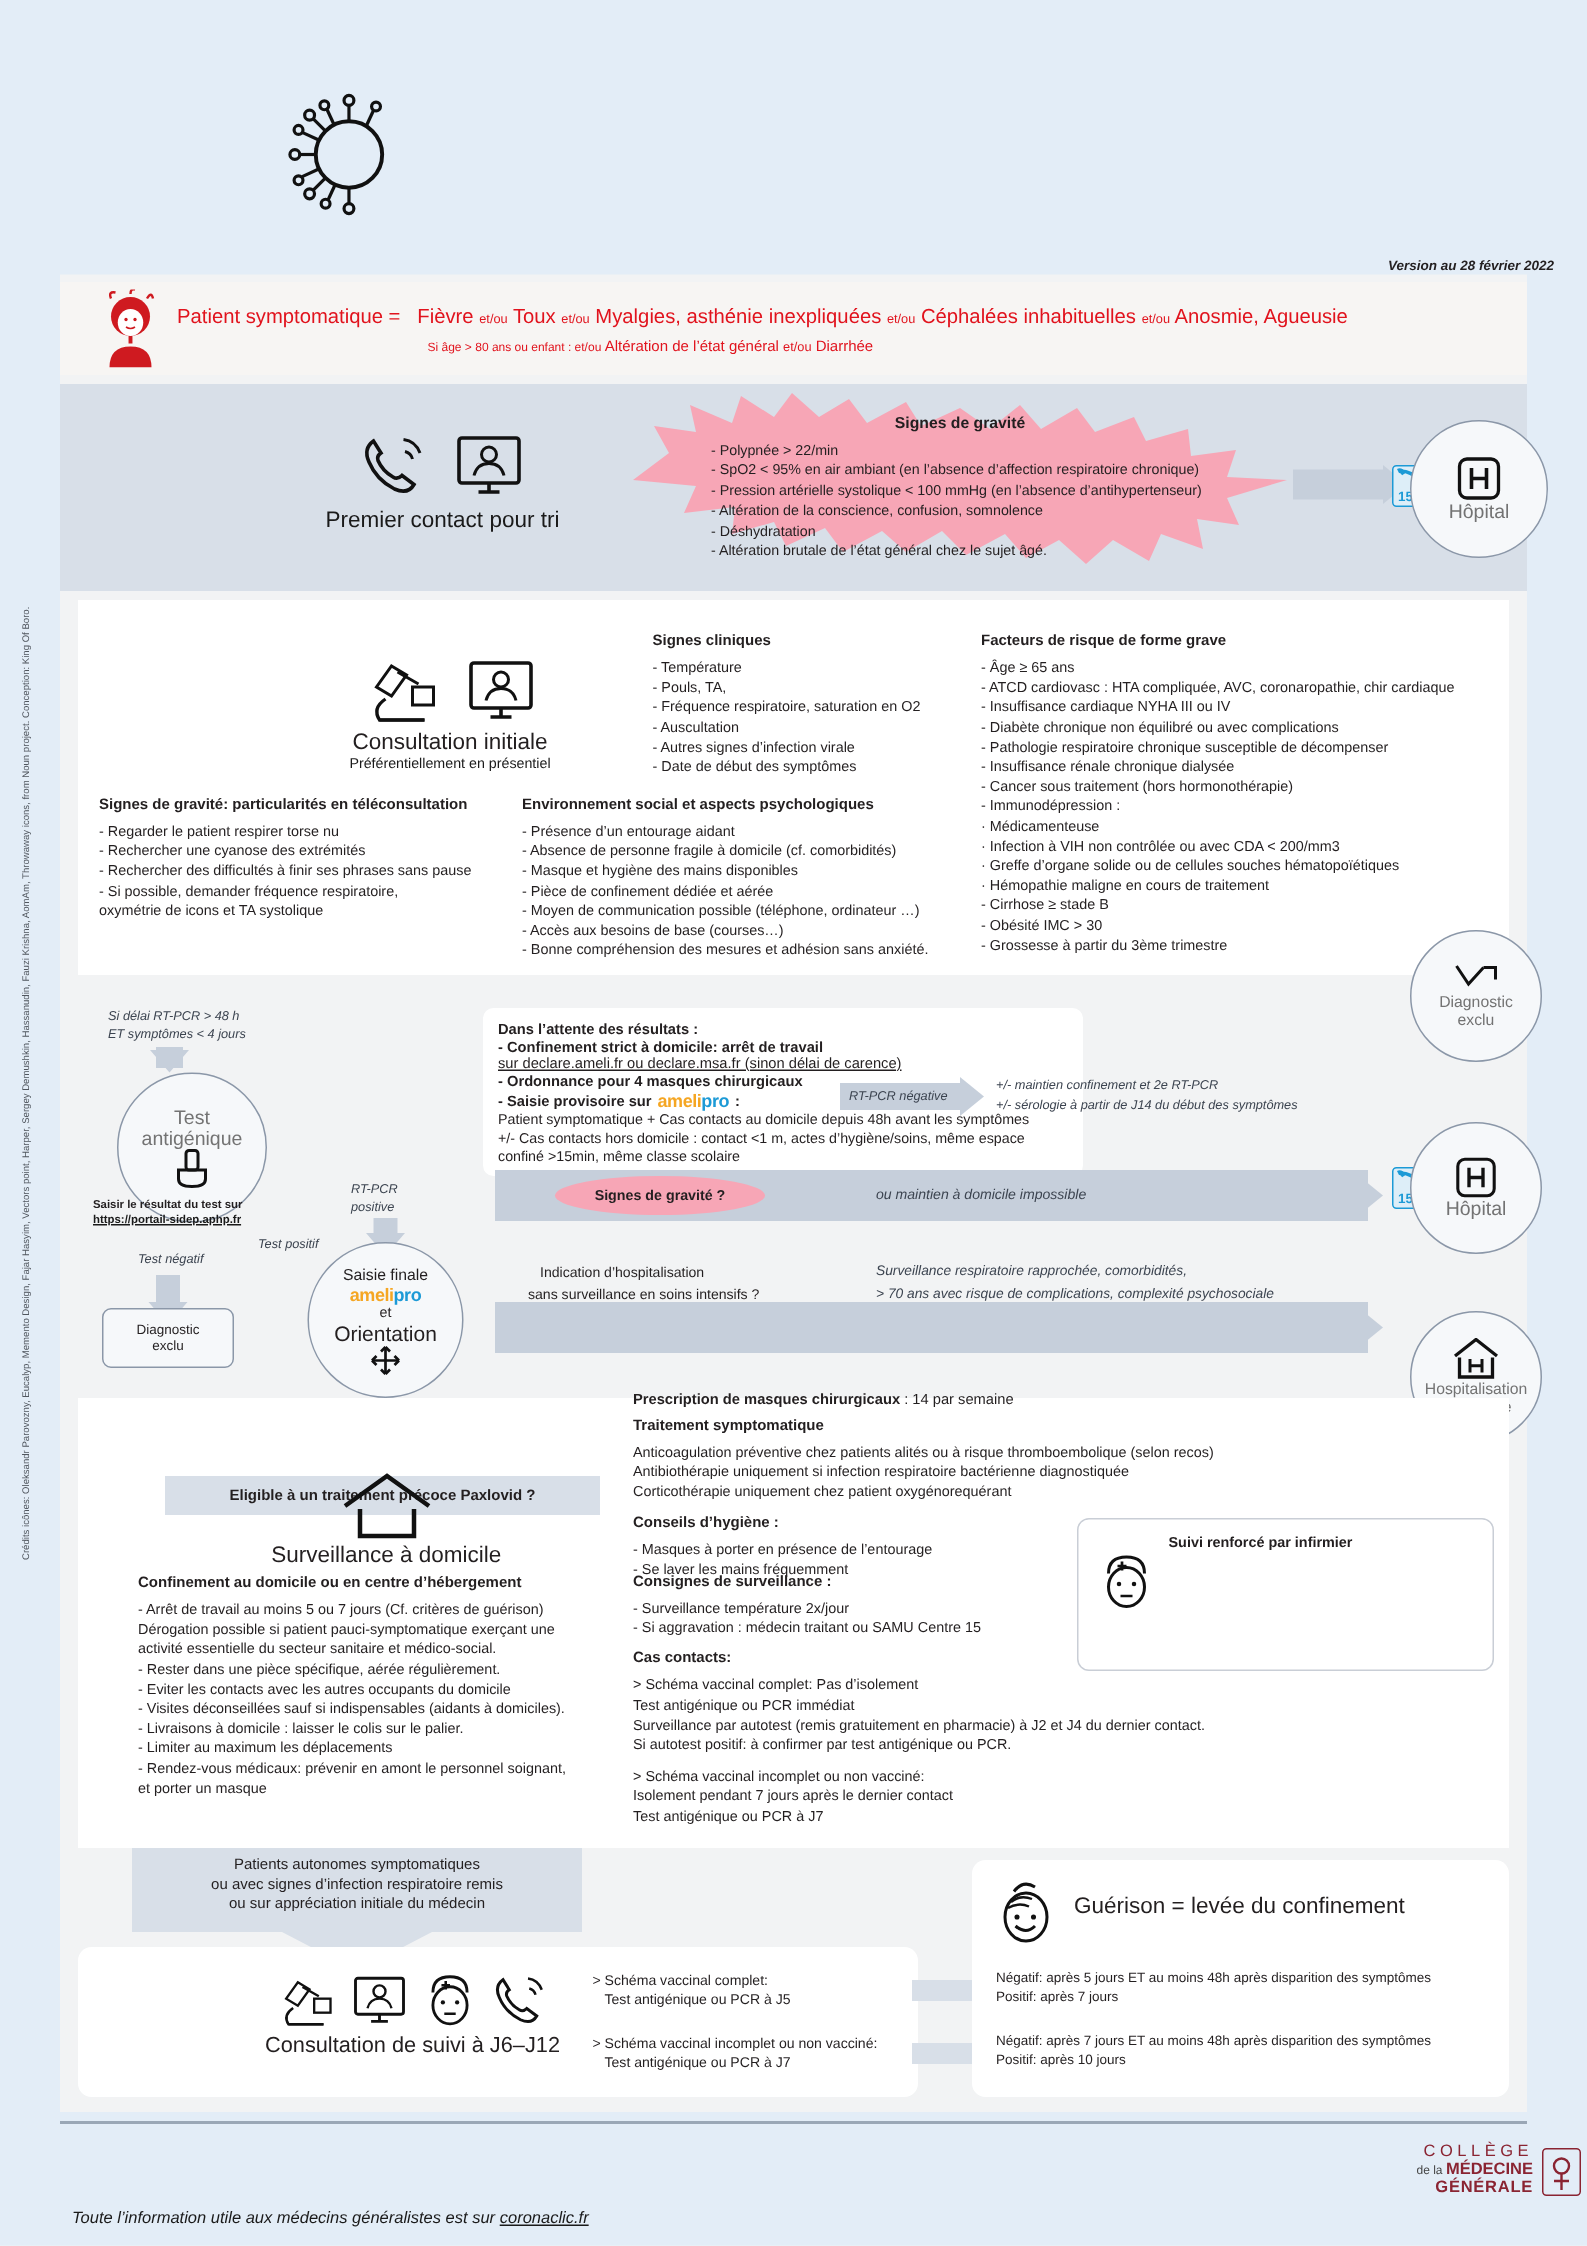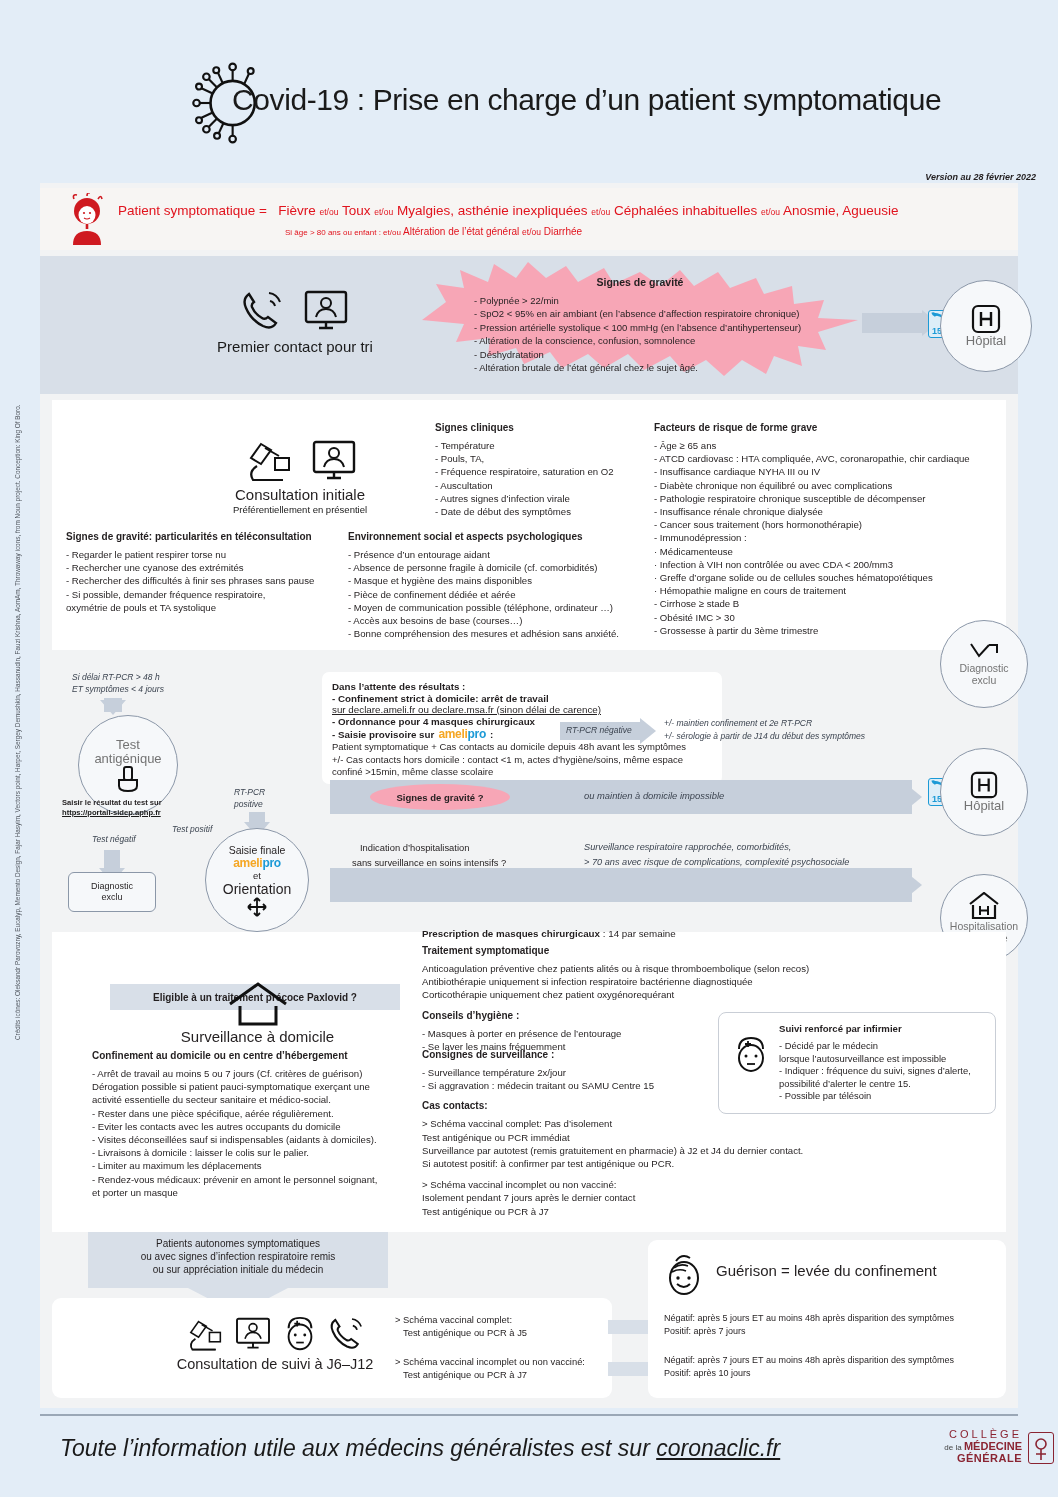--- a/index.html
+++ b/index.html
@@ -122,21 +122,21 @@
   .guer-title{font-size:15px;}
   .guer-txt{font-size:9px;line-height:12.5px;}
 
   .res-arrow{position:absolute;width:44px;height:14px;background:#d8dfe8;}
   .res-arrow::after{content:"";position:absolute;right:-11px;top:-5px;width:0;height:0;
     border-top:12px solid transparent;border-bottom:12px solid transparent;border-left:12px solid #d8dfe8;}
 
   
   .footer{position:absolute;left:0;top:1408px;width:1058px;height:89px;background:#e3edf7;}
   .foot-rule{position:absolute;left:40px;top:1414px;width:978px;height:1.5px;background:#9aa7b6;}
-  .foot-txt{position:absolute;left:48px;top:1435px;font-style:italic;font-size:23px;color:#1a1a1a;margin-left:12px;}
+  .foot-txt{position:absolute;left:48px;top:1473px;font-style:italic;font-size:11px;color:#1a1a1a;}
   .foot-txt u{text-decoration:underline;}
   .cng{position:absolute;right:36px;top:1428px;text-align:right;}
   .cng .l1{font-size:11px;letter-spacing:3px;color:#8a2432;}
   .cng .l2{font-size:8px;color:#444;}
   .cng .l3{font-size:11px;font-weight:bold;letter-spacing:0.5px;color:#8a2432;}
   .cng-mark{position:absolute;right:4px;top:1432px;width:26px;height:32px;border:1.4px solid #8a2432;border-radius:3px;}
 
   .credits{position:absolute;left:14px;top:1040px;width:240px;transform:rotate(-90deg);transform-origin:left top;
     font-size:6.4px;color:#50565e;white-space:nowrap;}
   .lbl-pl{position:absolute;font-size:9.4px;line-height:12.6px;color:#231f20;}
@@ -166,21 +166,20 @@
         <line x1="66" y1="27" x2="72" y2="14"></line>
           <circle cx="74" cy="11" r="3.6"></circle>
         <line x1="27" y1="38" x2="14" y2="32"></line>
           <circle cx="11" cy="30" r="3.6"></circle>
         <line x1="27" y1="62" x2="14" y2="68"></line>
           <circle cx="11" cy="71" r="3.6"></circle>
         <line x1="41" y1="74" x2="35" y2="87"></line>
           <circle cx="33" cy="90" r="3.6"></circle>
       </g>
     </svg>
-    <div class="title">Covid-19 : Prise en charge d’un patient symptomatique</div>
   </div>
   <div class="version">Version au 28 février 2022</div>
 
   <div class="board"></div>
 
   <div class="sym-band"></div>
   <svg class="sym-kid" viewBox="0 0 42 52">
     <path d="M8 6 q-2 -5 3 -4 M21 3 q0 -4 3 -3 M32 6 q3 -5 4 0" stroke="#cf1a20" stroke-width="1.6" fill="none"></path>
     <circle cx="21" cy="18" r="13" fill="#cf1a20"></circle>
     <ellipse cx="21" cy="22" rx="8.5" ry="9" fill="#fff"></ellipse>
@@ -313,21 +312,21 @@
     </div>
   </div>
 
   <div class="c-tele">
     <h4 class="col">Signes de gravité: particularités en téléconsultation</h4>
     <div class="col-txt">
       <div>- Regarder le patient respirer torse nu</div>
       <div>- Rechercher une cyanose des extrémités</div>
       <div>- Rechercher des difficultés à finir ses phrases sans pause</div>
       <div>- Si possible, demander fréquence respiratoire,</div>
-      <div>oxymétrie de pouls et TA systolique</div>
+      <div>oxymétrie de icons et TA systolique</div>
     </div>
   </div>
 
   <div class="c-env">
     <h4 class="col">Environnement social et aspects psychologiques</h4>
     <div class="col-txt">
       <div>- Présence d’un entourage aidant</div>
       <div>- Absence de personne fragile à domicile (cf. comorbidités)</div>
       <div>- Masque et hygiène des mains disponibles</div>
       <div>- Pièce de confinement dédiée et aérée</div>
@@ -518,27 +517,20 @@
     <svg width="40" height="40" viewBox="0 0 40 40" style="position:absolute;left:12px;top:22px;">
       <path d="M8 14 q0 -11 12 -11 q12 0 12 11" stroke="#111" stroke-width="2" fill="none"></path>
       <path d="M17 6 v6 M14 9 h6" stroke="#111" stroke-width="1.8"></path>
       <ellipse cx="20" cy="23" rx="12" ry="13" fill="none" stroke="#111" stroke-width="2"></ellipse>
       <circle cx="15" cy="21" r="1.5" fill="#111"></circle>
         <circle cx="25" cy="21" r="1.5" fill="#111"></circle>
       <path d="M16 29 h8" stroke="#111" stroke-width="1.8"></path>
     </svg>
     <div style="position:absolute;left:60px;top:10px;">
       <div class="nurse-title">Suivi renforcé par infirmier</div>
-      <div class="nurse-txt" style="margin-top:6px;">
-        <div>- Décidé par le médecin</div>
-        <div>   lorsque l’autosurveillance est impossible</div>
-        <div>- Indiquer : fréquence du suivi, signes d’alerte,</div>
-        <div>   possibilité d’alerter le centre 15.</div>
-        <div>- Possible par télésoin</div>
-      </div>
     </div>
   </div>
 
   <div class="bot-arrow">
     <div>Patients autonomes symptomatiques</div>
     <div>ou avec signes d’infection respiratoire remis</div>
     <div>ou sur appréciation initiale du médecin</div>
   </div>
   <div class="bot-arrow-tip"></div>
 

